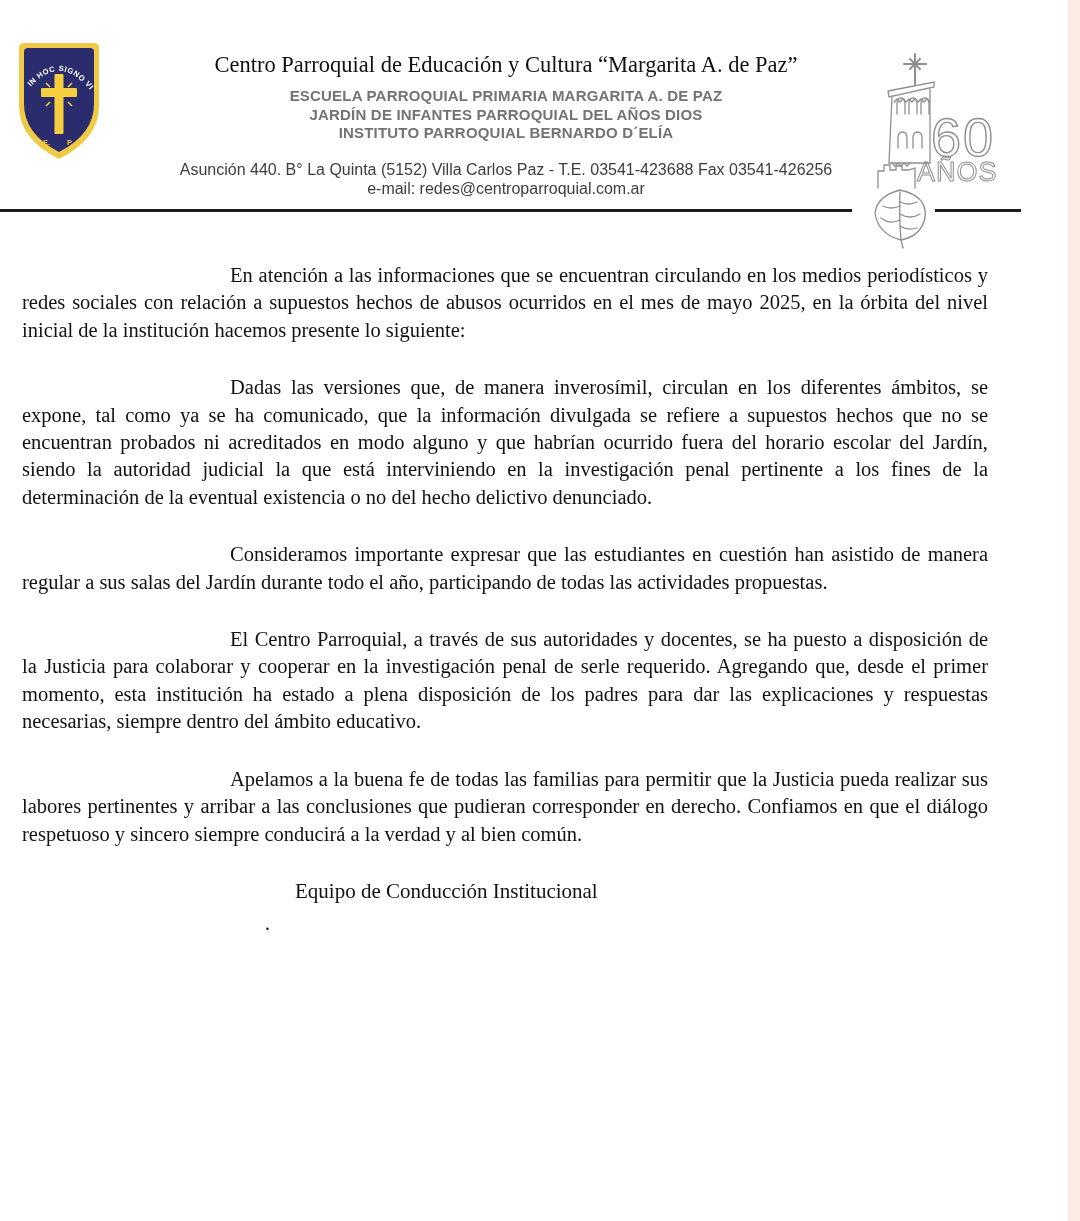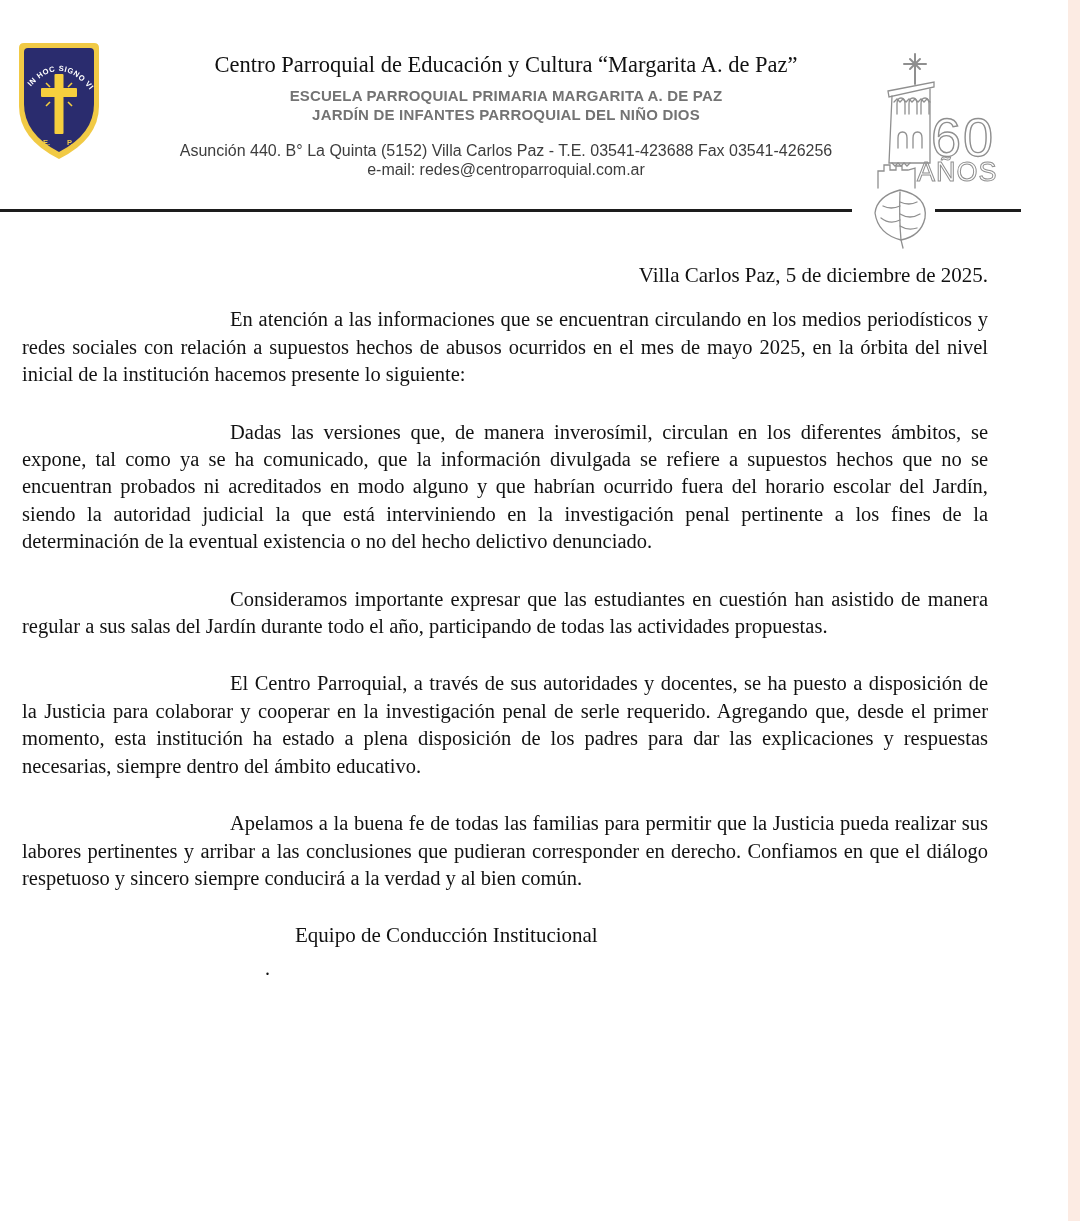--- a/index.html
+++ b/index.html
@@ -87,21 +87,22 @@
       <rect x="26" y="48" width="36" height="9" rx="1"></rect>
     </g>
     <text x="28" y="105" font-size="7.5" font-weight="bold" fill="#f1ca45">E.</text>
     <text x="52" y="105" font-size="7.5" font-weight="bold" fill="#f1ca45">P.</text>
   </svg>
 
   <div class="header-block">
     <div class="header-title">Centro Parroquial de Educación y Cultura “Margarita A. de Paz”</div>
     <div class="header-schools">
       <div class="school-line">ESCUELA PARROQUIAL PRIMARIA MARGARITA A. DE PAZ</div>
-      <div class="school-line">JARDÍN DE INFANTES PARROQUIAL DEL NIÑO DIOS</div>
+      <div class="school-line">JARDÍN DE INFANTES PARROQUIAL DEL AÑOS DIOS</div>
+      <div class="school-line">INSTITUTO PARROQUIAL BERNARDO D´ELÍA</div>
     </div>
     <div class="header-address">
       <div class="address-line">Asunción 440. B° La Quinta (5152) Villa Carlos Paz - T.E. 03541-423688 Fax 03541-426256</div>
       <div class="address-line">e-mail: redes@centroparroquial.com.ar</div>
     </div>
   </div>
 
   <svg class="anniv-logo" viewBox="0 0 160 205">
     <g stroke="#8f8f8f" stroke-width="1.3" fill="none" stroke-linecap="round">
 
@@ -141,21 +142,20 @@
       <text x="86" y="106" font-size="54" letter-spacing="2" stroke-width="1.4" fill="none">60</text>
 
       <text x="72" y="131" font-size="27" letter-spacing="1" stroke-width="1" fill="none">AÑOS</text>
     </g>
   </svg>
 
   <div class="rule rule-left"></div>
   <div class="rule rule-right"></div>
 
   <div class="letter">
-    <p class="dateline">Villa Carlos Paz, 5 de diciembre de 2025.</p>
     <p class="body-par">En atención a las informaciones que se encuentran circulando en los medios periodísticos y redes sociales con relación a supuestos hechos de abusos ocurridos en el mes de mayo 2025, en la órbita del nivel inicial de la institución hacemos presente lo siguiente:</p>
     <p class="body-par">Dadas las versiones que, de manera inverosímil, circulan en los diferentes ámbitos, se expone, tal como ya se ha comunicado, que la información divulgada se refiere a supuestos hechos que no se encuentran probados ni acreditados en modo alguno y que habrían ocurrido fuera del horario escolar del Jardín, siendo la autoridad judicial la que está interviniendo en la investigación penal pertinente a los fines de la determinación de la eventual existencia o no del hecho delictivo denunciado.</p>
     <p class="body-par">Consideramos importante expresar que las estudiantes en cuestión han asistido de manera regular a sus salas del Jardín durante todo el año, participando de todas las actividades propuestas.</p>
     <p class="body-par">El Centro Parroquial, a través de sus autoridades y docentes, se ha puesto a disposición de la Justicia para colaborar y cooperar en la investigación penal de serle requerido. Agregando que, desde el primer momento, esta institución ha estado a plena disposición de los padres para dar las explicaciones y respuestas necesarias, siempre dentro del ámbito educativo.</p>
     <p class="body-par">Apelamos a la buena fe de todas las familias para permitir que la Justicia pueda realizar sus labores pertinentes y arribar a las conclusiones que pudieran corresponder en derecho. Confiamos en que el diálogo respetuoso y sincero siempre conducirá a la verdad y al bien común.</p>
     <p class="closing">Equipo de Conducción Institucional</p>
     <p class="trailing-mark">.</p>
   </div>
 
 </div>

